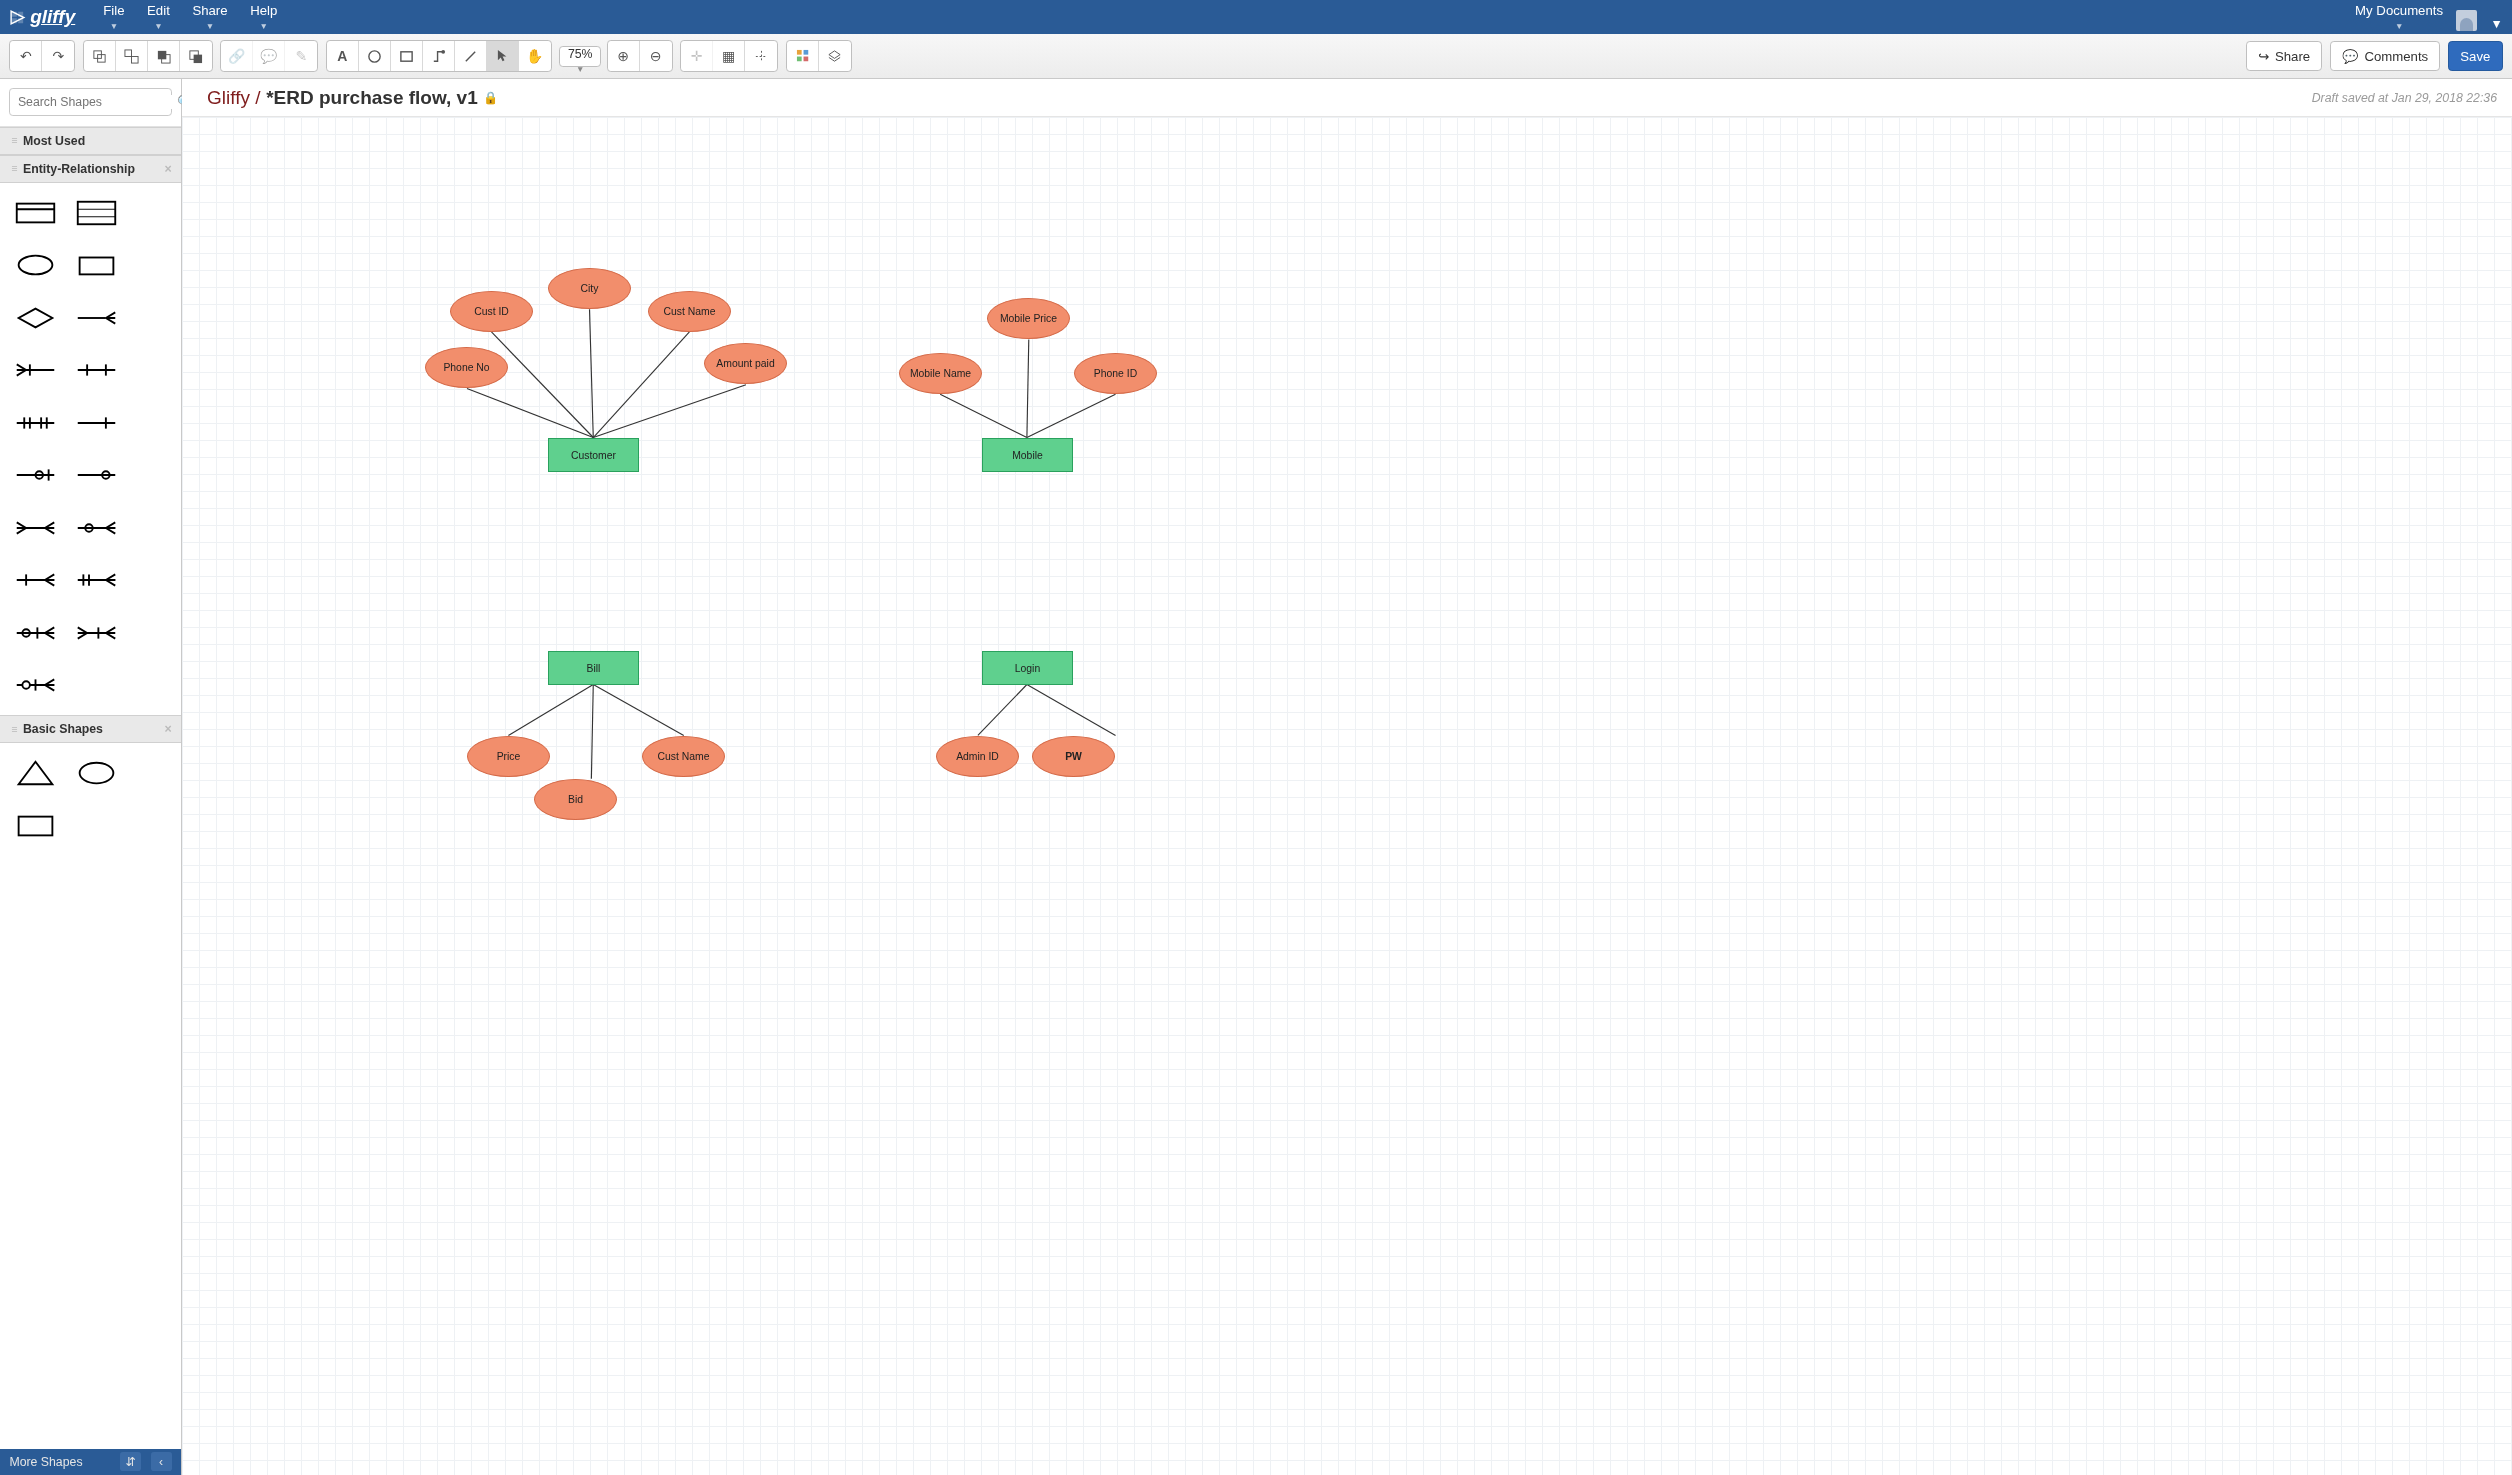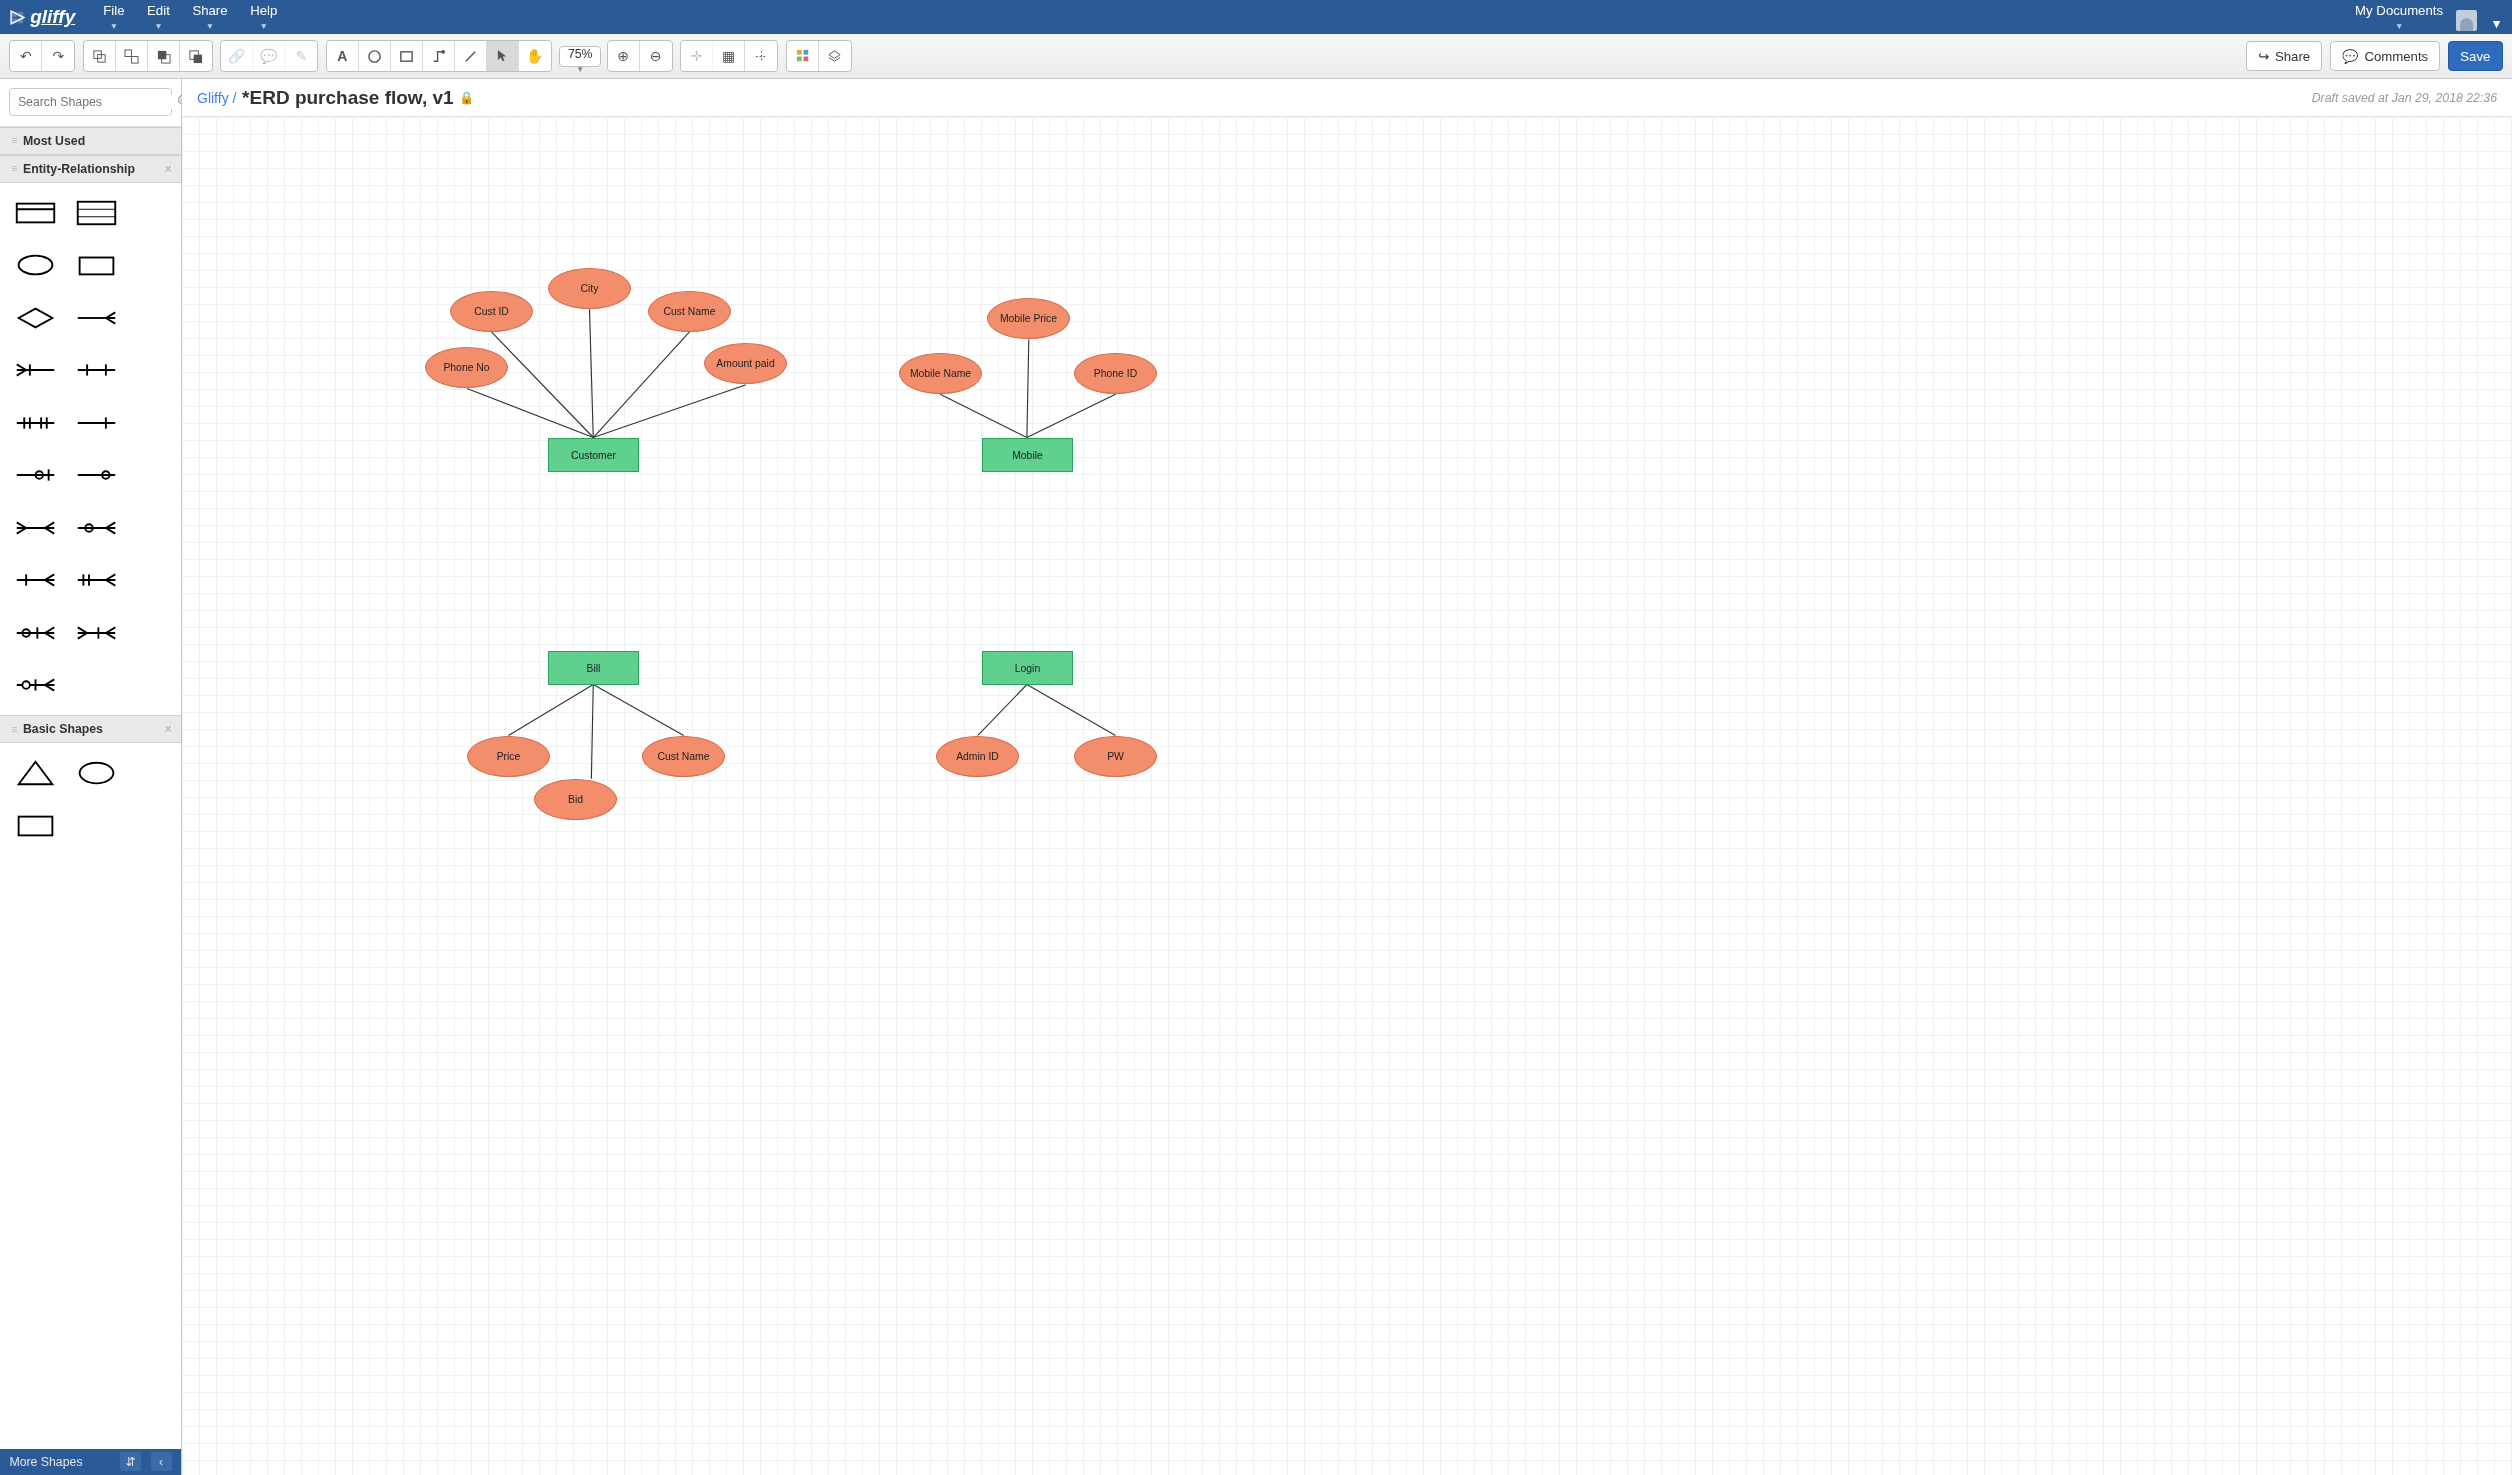--- a/index.html
+++ b/index.html
@@ -45,21 +45,21 @@
 .shape-grid{display:flex; flex-wrap:wrap; padding:7.5px 9.4px; gap:7.5px;}
 .shape-cell{width:53px; height:45px; display:flex; align-items:center; justify-content:center; cursor:grab;}
 .shape-cell svg{width:45px; height:30px;}
 .sidebar-footer{background:#2a5b96; color:#e5e5e5; height:26.4px; display:flex; align-items:center; padding:0 9.4px; font-size:12.3px; gap:9.4px;}
 .sidebar-footer .spacer{flex:1;}
 .sf-ico{width:21px; height:19px; display:flex; align-items:center; justify-content:center; cursor:pointer; background:#3b6ba6; border-radius:2.8px;}
 
 
 .canvas-wrap{flex:1; display:flex; flex-direction:column; background:#f4f4f4; min-width:0;}
 .canvas-hdr{height:38px; display:flex; align-items:center; padding:0 15px; background:#fff; border-bottom:0.9px solid #e5e5e5;}
-.crumb{color:#3b82f6; font-size:14px;}
+.crumb{color:#7f1d1d; font-size:19px;margin-left:10px;}
 .doc-title{font-size:19px; font-weight:bold; margin-left:5.7px;}
 .lock{color:#e8a33d; margin-left:5.7px;}
 .draft{margin-left:auto; color:#9a9a9a; font-style:italic; font-size:12.3px;}
 .canvas{flex:1; overflow:auto; position:relative;
   background-color:#fff;
   background-image:
     linear-gradient(#eef1f4 0.9px, transparent 0.9px),
     linear-gradient(90deg,#eef1f4 0.9px, transparent 0.9px);
   background-size:17px 17px;
 }
@@ -448,17 +448,17 @@
         <div class="node attr" style="left: 366px; top: 151px;">City</div>
         <div class="node attr" style="left: 466px; top: 174px;">Cust Name</div>
         <div class="node attr" style="left: 522px; top: 226px;">Amount paid</div>
         <div class="node attr" style="left: 717px; top: 236px;">Mobile Name</div>
         <div class="node attr" style="left: 805px; top: 181px;">Mobile Price</div>
         <div class="node attr" style="left: 892px; top: 236px;">Phone ID</div>
         <div class="node attr" style="left: 285px; top: 619px;">Price</div>
         <div class="node attr" style="left: 352px; top: 662px;">Bid</div>
         <div class="node attr" style="left: 460px; top: 619px;">Cust Name</div>
         <div class="node attr" style="left: 754px; top: 619px;">Admin ID</div>
-        <div class="node attr" style="left: 892px; top: 619px;">PW</div>
+        <div class="node attr" style="left: 850px; top: 619px; font-weight: bold;">PW</div>
       </div>
   </div>
 </div>
 
 
 </body></html>

